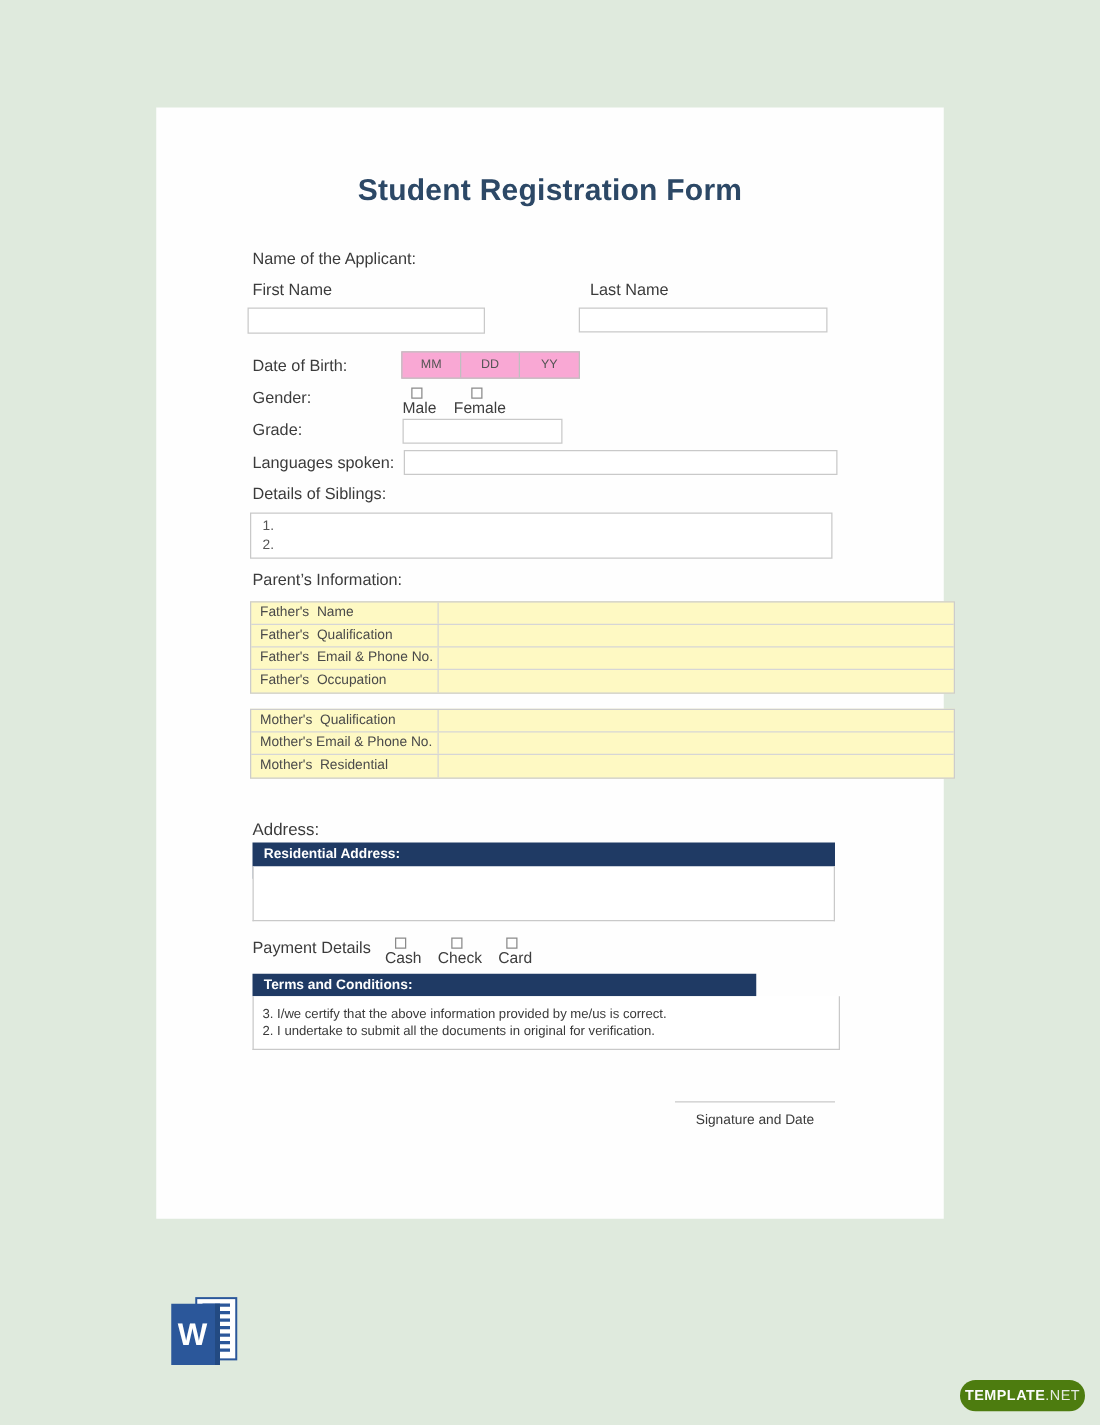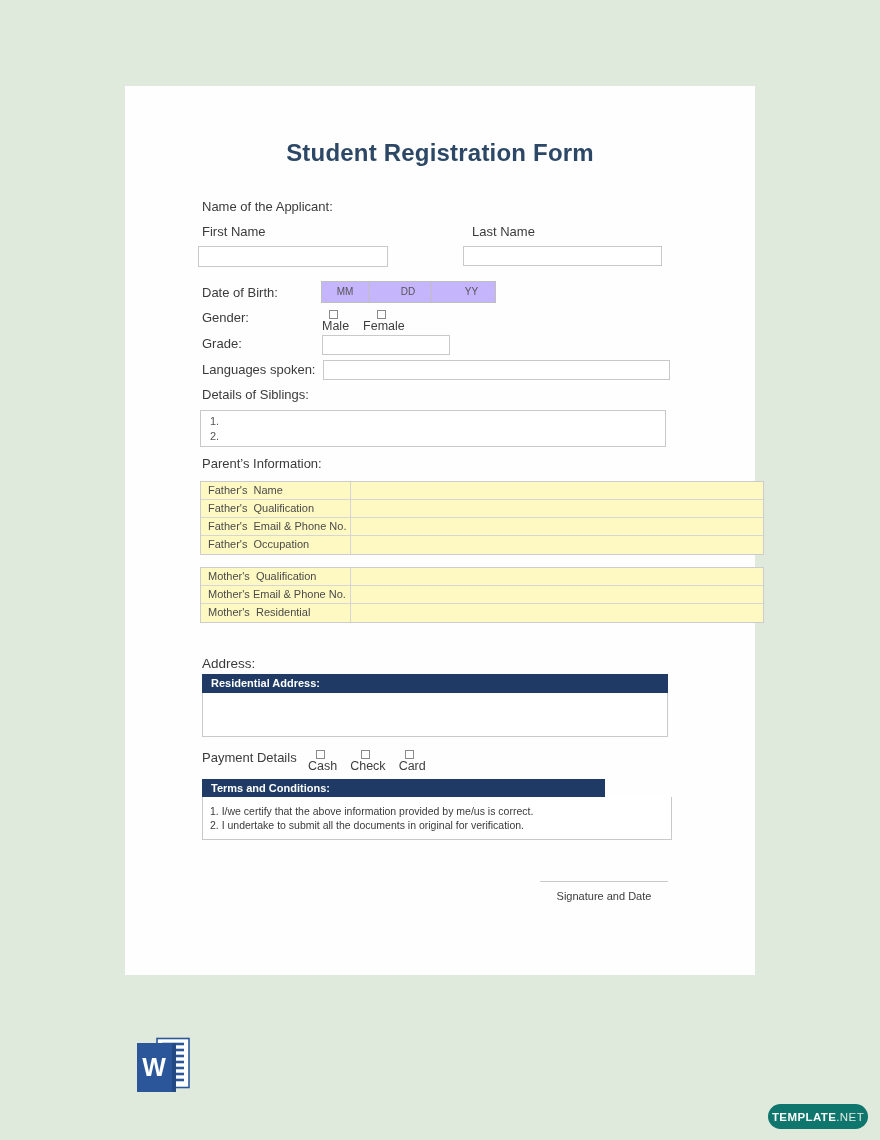--- a/index.html
+++ b/index.html
@@ -17,21 +17,21 @@
   .abs { position:absolute; }
   .doc-title {
     left:0; top:53px; width:100%; text-align:center;
     font-size:24px; font-weight:600; color:#2c4866; letter-spacing:.2px;
   }
   .lbl { font-size:13px; color:#3b3b3b; white-space:nowrap; }
   .field {
     border:1px solid #c9c9c9; background:#fff; height:21px;
     font-size:12px; color:#333; padding:0 5px; outline:none;
   }
-  .dob-table { display:flex; border:1px solid #bfbfbf; background:#c4b5fd;gap:16px; }
+  .dob-table { display:flex; border:1px solid #bfbfbf; background:#f9a8d4; }
   .dob-cell {
     width:47px; height:20px; line-height:20px; text-align:center;
     font-size:10px; color:#555; border-right:1px solid #bfbfbf;
   }
   .dob-cell:last-child { border-right:none; }
   .chk-row { display:flex; align-items:center; }
   .chk-item { display:flex; align-items:center; font-size:12.5px; color:#3d3d3d;flex-direction:column; }
   .chk-box {
     width:9px; height:9px; border:1px solid #8a8a8a; background:#fff;
     display:inline-block; margin-right:5px; flex:0 0 auto;
@@ -48,21 +48,21 @@
   .pcell-value { flex:1; }
   .navy-bar {
     background:#1f3a64; color:#fff; font-size:11px; font-weight:700;
     line-height:19px; padding-left:9px; white-space:nowrap;
   }
   .terms-line { font-size:10.5px; color:#3a3a3a; line-height:14px; white-space:nowrap; }
   .sig-line { border-top:1px solid #c9c9c9; width:128px; }
   .sig-label { width:128px; text-align:center; font-size:11px; color:#3b3b3b; white-space:nowrap; }
   .badge {
     left:768px; top:1104px; width:100px; height:25px; border-radius:13px;
-    background:#0f766e; display:flex; align-items:center; justify-content:center;
+    background:#4d7c0f; display:flex; align-items:center; justify-content:center;
     font-size:11.5px; letter-spacing:.4px;
   }
   .badge .b1 { font-weight:700; color:#fbfcfb; }
   .badge .b2 { font-weight:400; color:#e4eae3; }
 </style>
 </head>
 <body>
 
 <div class="page">
 
@@ -156,21 +156,21 @@
       <span>Check</span>
     </span>
     <span class="chk-item">
       <span class="chk-box"></span>
       <span>Card</span>
     </span>
   </div>
 
   <div class="abs navy-bar" style="left:77px; top:693px; width:403px; height:18px; line-height:18px;">Terms and Conditions:</div>
   <div class="abs big-box" style="left:77px; top:711px; width:470px; height:43px; border-top:none; padding:7px 0 0 7px;">
-    <div class="terms-line">1. I/we certify that the above information provided by me/us is correct.</div>
+    <div class="terms-line">3. I/we certify that the above information provided by me/us is correct.</div>
     <div class="terms-line">2. I undertake to submit all the documents in original for verification.</div>
   </div>
 
   <div class="abs sig-line" style="left:415px; top:795px;"></div>
   <div class="abs sig-label" style="left:415px; top:804px;">Signature and Date</div>
 
 </div>
 
 <div class="abs" style="left:135px; top:1036px; width:56px; height:57px;">
   <svg width="56" height="57" viewBox="0 0 56 57">

